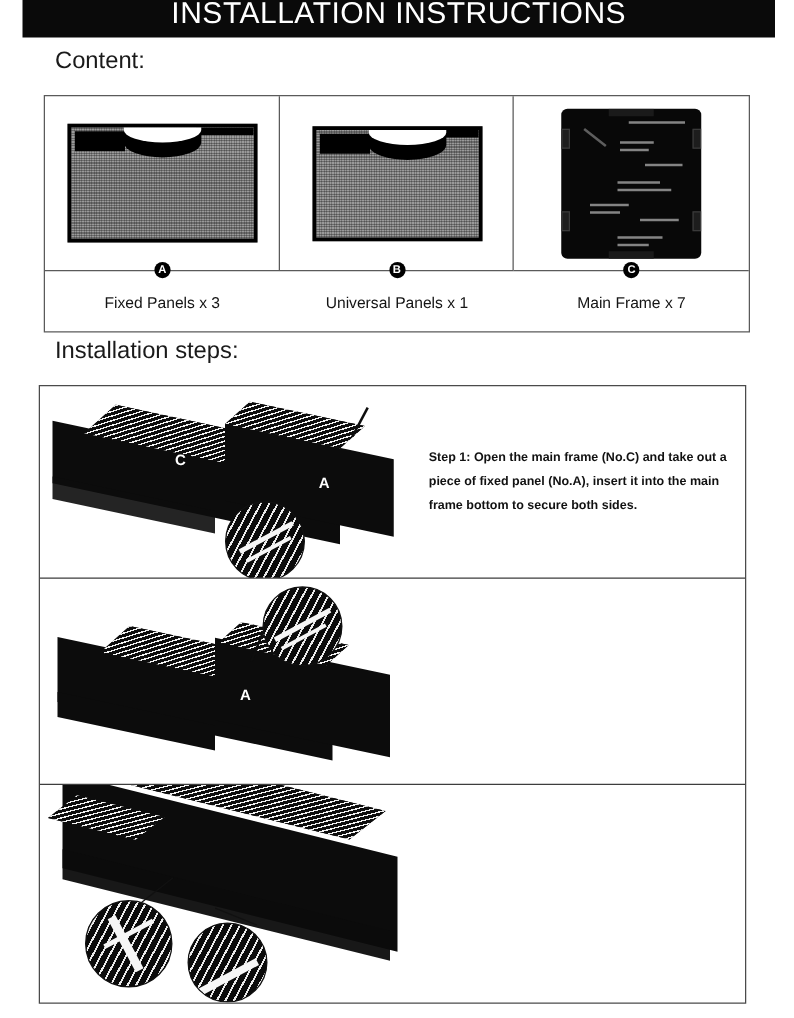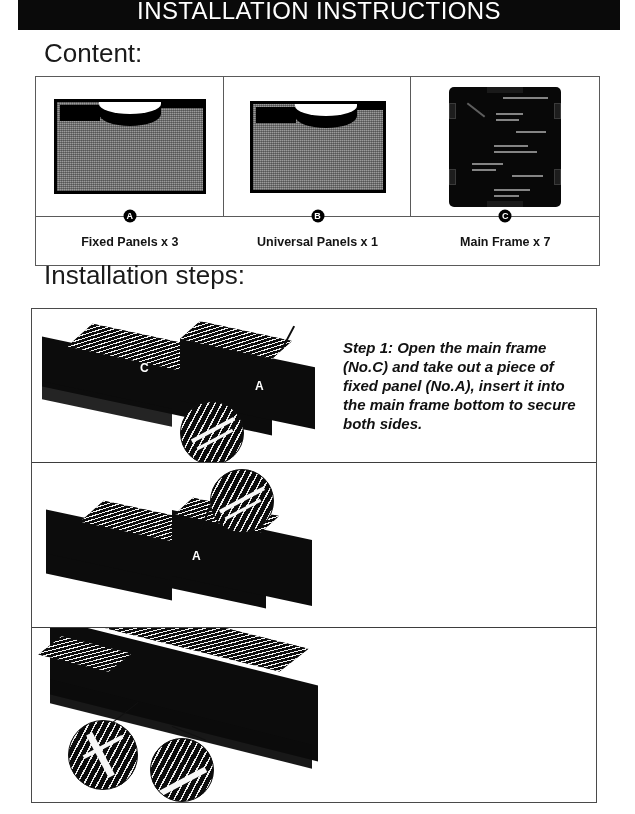--- a/index.html
+++ b/index.html
@@ -36,27 +36,27 @@
     color: #ffffff;
     font-size: 24px;
     letter-spacing: 0.4px;
     font-weight: 400;
     white-space: nowrap;
   }
 
   
   .section-heading {
     position: absolute;
-    font-size: 26px;
+    font-size: 19px;
     font-weight: 400;
     color: #1a1a1a;
     white-space: nowrap;
   }
   #content-heading { left: 44px; top: 38px; }
-  #steps-heading  { left: 44px; top: 260px; text-align: center; }
+  #steps-heading  { left: 44px; top: 270px; text-align: center; }
 
   
   .content-table {
     position: absolute;
     left: 35px;
     top: 76px;
     width: 565px;
     height: 190px;
     border: 1px solid #5a5a5a;
     box-sizing: border-box;
@@ -113,21 +113,21 @@
     line-height: 13px;
     text-align: center;
     z-index: 3;
   }
   .content-label {
     position: absolute;
     left: 0; right: 0;
     top: 158px;
     text-align: center;
     font-size: 12.5px;
-    font-weight: 700;
+    font-weight: 400;
     color: #141414;
     white-space: nowrap;
   }
 
   
   .panel-art {
     position: relative;
     width: 152px;
     height: 95px;
   }
@@ -245,25 +245,24 @@
     position: relative;
     width: 305px;
     height: 100%;
     flex: 0 0 305px;
     overflow: hidden;
   }
   .step-text {
     flex: 1 1 auto;
     padding-left: 6px;
     padding-right: 14px;
-    font-size: 15px;
+    font-size: 10px;
     line-height: 19px;
     color: #111;
     font-weight: 600;
-    font-style: italic;
   }
   .step-text p { margin: 0; }
 
   
   .iso {
     position: absolute;
     left: 0; top: 0;
     width: 100%; height: 100%;
   }
   .slab {

